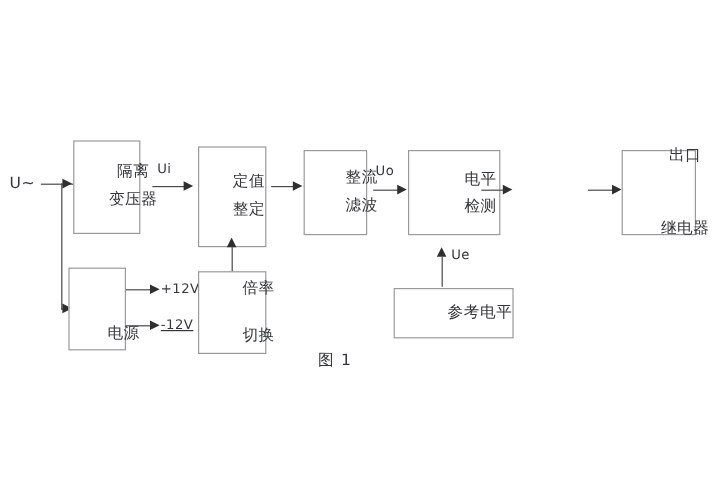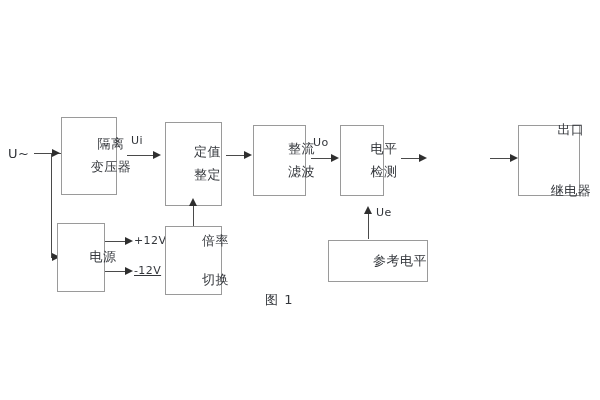--- a/index.html
+++ b/index.html
@@ -118,38 +118,38 @@
 
   <div class="block" style="left:253px; top:125px; width:53px; height:71px;">
     <span class="ln">整流</span>
     <span class="ln">滤波</span>
   </div>
 
   <div class="lbl sig" style="left:313px; top:136px;">Uo</div>
   <div class="hline" style="left:311px; top:158px; width:22px;"></div>
   <div class="arrow-r" style="left:331px; top:154px;"></div>
 
-  <div class="block" style="left:340px; top:125px; width:44px; height:71px;font-family:Liberation Serif, serif;">
+  <div class="block" style="left:340px; top:125px; width:77px; height:71px;font-family:Liberation Serif, serif;">
     <span class="ln">电平</span>
     <span class="ln">检测</span>
   </div>
 
   <div class="hline" style="left:401px; top:158px; width:20px;"></div>
   <div class="arrow-r" style="left:419px; top:154px;"></div>
 
 
   <div class="hline" style="left:490px; top:158px; width:22px;"></div>
   <div class="arrow-r" style="left:510px; top:154px;"></div>
 
   <div class="block" style="left:518px; top:125px; width:62px; height:71px;gap:38px;">
     <span class="ln">出口</span>
     <span class="ln">继电器</span>
   </div>
 
-  <div class="block" style="left:57px; top:223px; width:48px; height:69px;">
+  <div class="block" style="left:57px; top:223px; width:48px; height:69px;justify-content:flex-end;">
     <span class="ln">电源</span>
   </div>
 
   <div class="hline" style="left:105px; top:241px; width:22px;"></div>
   <div class="arrow-r" style="left:125px; top:237px;"></div>
   <div class="lbl sig" style="left:134px; top:234px;">+12V</div>
 
   <div class="hline" style="left:105px; top:271px; width:22px;"></div>
   <div class="arrow-r" style="left:125px; top:267px;"></div>
   <div class="lbl sig" style="left:134px; top:264px;text-decoration:underline;">-12V</div>

